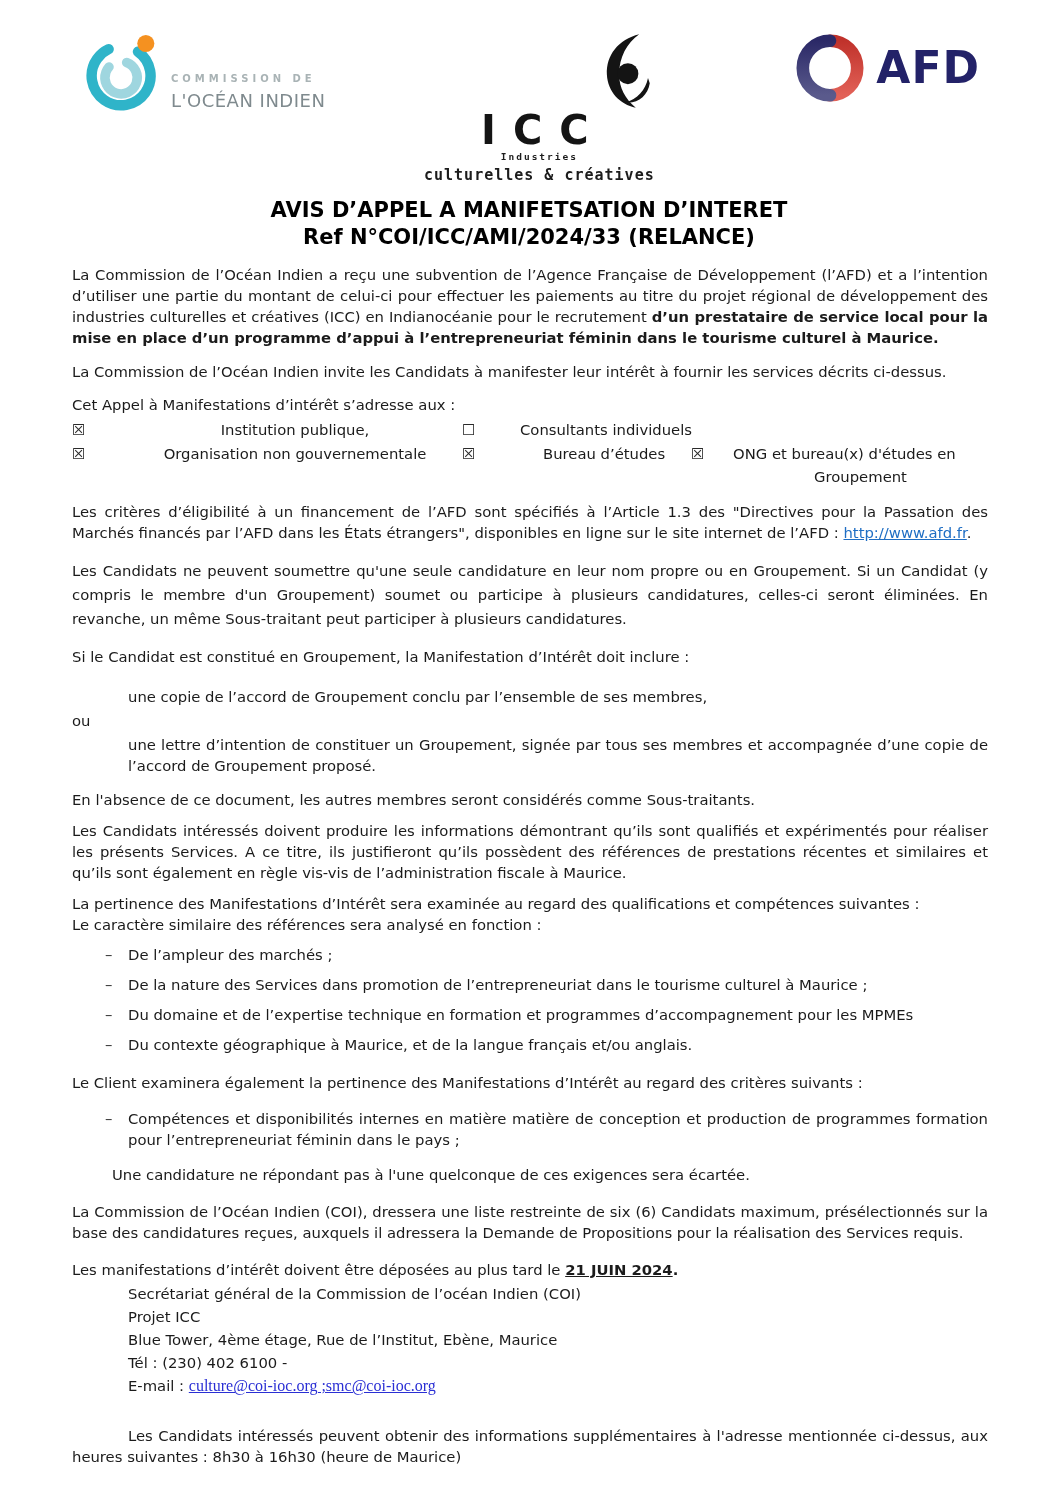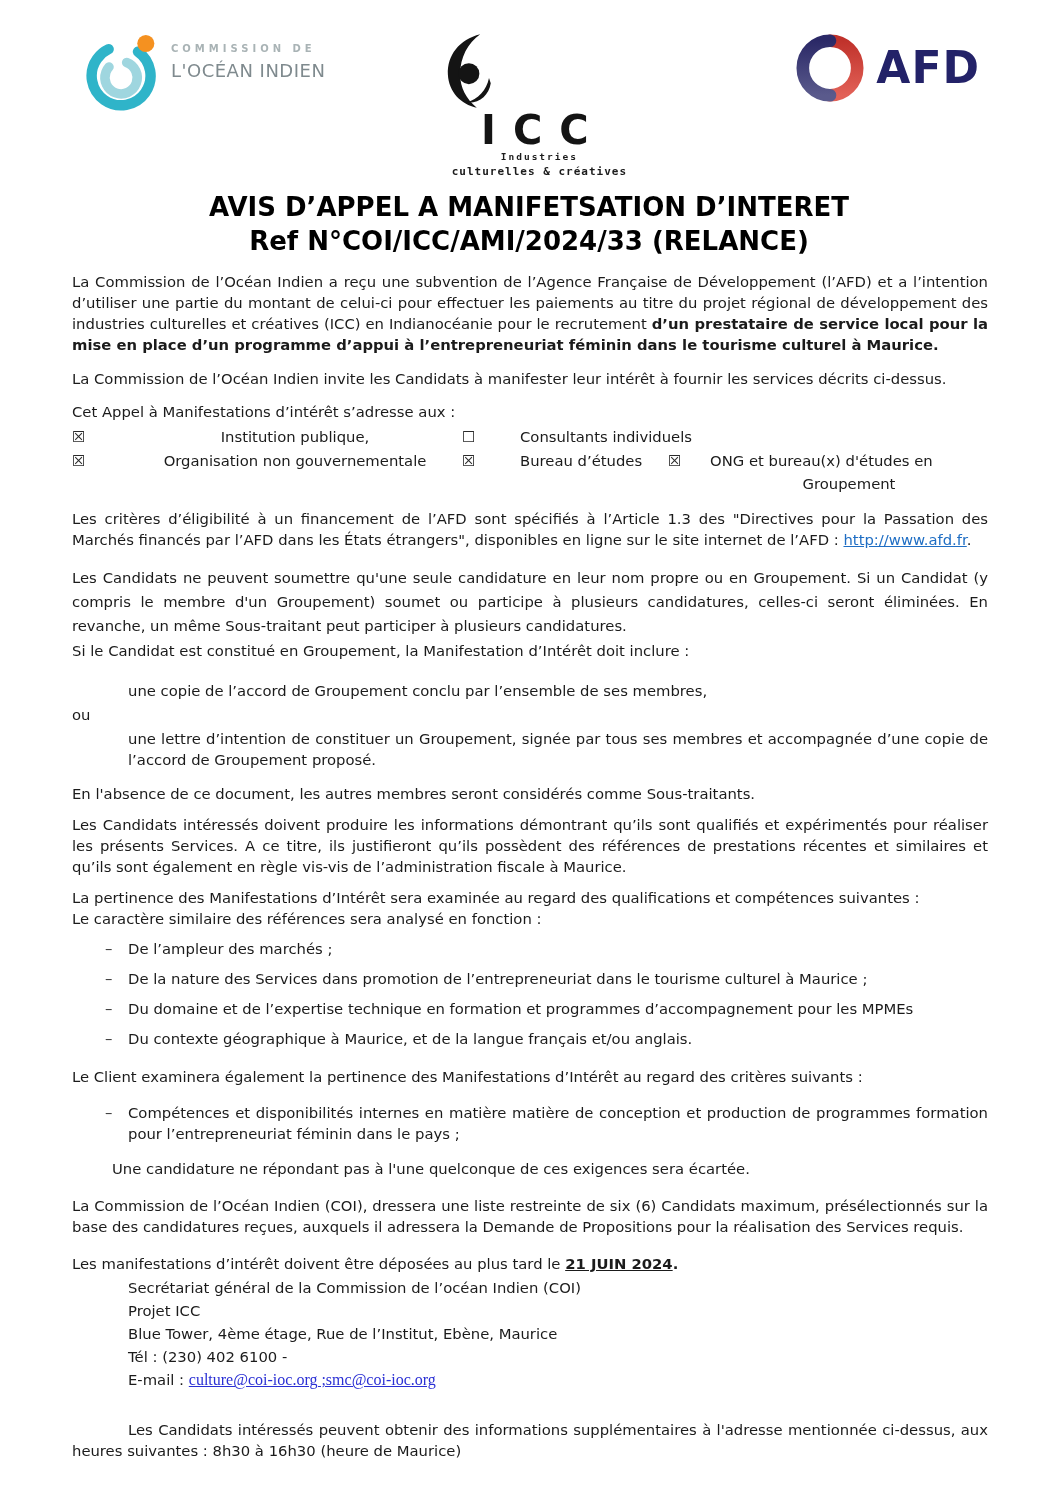--- a/index.html
+++ b/index.html
@@ -6,48 +6,48 @@
   html,body { margin:0; padding:0; background:#ffffff; }
   .page {
     width:1058px; height:1497px; margin:0 auto; background:#ffffff;
     color:#1b1b1b; font-family:"DejaVu Sans","Liberation Sans",sans-serif;
     font-size:14.8px; line-height:1.42; overflow:hidden;
   }
   .content { padding:0 70px 0 72px; }
 
   
   .header { display:flex; justify-content:space-between; align-items:flex-start; padding:30px 78px 0 85px; }
-  .logo-block { display:flex; align-items:flex-start; }
+  .logo-block { display:flex; align-items:flex-end; }
   .coi-text { margin:12px 0 0 10px; }
   .coi-line1 { font-size:10px; letter-spacing:4px; color:#a9b3b5; font-weight:bold; white-space:nowrap; }
   .coi-line2 { font-size:18px; letter-spacing:.5px; color:#7f8a8e; white-space:nowrap; margin-top:2px; }
   .icc-block { margin:2px 55px 0 0;flex-direction:column; }
   .icc-text { margin-left:12px; text-align:center; }
   .icc-acronym { font-size:40px; font-weight:bold; letter-spacing:17px; line-height:1; color:#141414; padding-left:8px; white-space:nowrap; }
   .icc-sub { font-family:"DejaVu Sans Mono","Liberation Mono",monospace; font-weight:bold; color:#1c1c1c; line-height:1.5; }
   .icc-sub1 { font-size:9.5px; letter-spacing:2px; }
-  .icc-sub2 { font-size:11px; letter-spacing:1px; }
+  .icc-sub2 { font-size:15px; letter-spacing:1px; }
   .afd-block { align-items:center; margin-top:4px; }
   .afd-text { font-size:44px; font-weight:bold; color:#232268; margin-left:12px; letter-spacing:1px; line-height:1; }
 
-  .doc-title { text-align:center; font-weight:bold; font-size:26px; line-height:1.3; color:#000; margin-top:10px; }
+  .doc-title { text-align:center; font-weight:bold; font-size:21px; line-height:1.3; color:#000; margin-top:10px; }
 
   
   .para { margin:13px 0 0; text-align:justify; }
   strong { font-weight:bold; }
   .link { color:#1f6ec4; text-decoration:underline; cursor:pointer; }
   .email-link { color:#2a2fd4; font-family:"Liberation Serif",serif; font-size:16px; }
   .underlined { text-decoration:underline; }
 
   .cb-grid { margin-top:3px; }
   .cb-row { display:flex; align-items:flex-start; line-height:23px; }
   .cb-c1 { width:56px; flex:none; }
   .cb-c2 { width:334px; flex:none;text-align:center; }
   .cb-c3 { width:58px; flex:none; }
-  .cb-c4 { width:148px; flex:none; }
+  .cb-c4 { width:148px; flex:none;margin-left:23px; }
   .cb-c5 { width:42px; flex:none; }
   .cb-c6 { flex:1; }
   .cb-glyph { font-size:15px; color:#2a2a2a; }
   .center { text-align:center; }
 
   .indent { margin-left:56px; }
   .or-line { margin:3px 0 0; }
   .option-line { margin-top:19px; }
   .option-line2 { margin-top:3px; text-align:justify; }
 
@@ -141,21 +141,21 @@
           <div>ONG et bureau(x) d'études en</div>
           <div class="center">Groupement</div>
         </div>
       </div>
     </div>
 
     <p class="para"><span>Les critères d’éligibilité à un financement de l’AFD sont spécifiés à l’Article 1.3 des "Directives pour la Passation des Marchés financés par l’AFD dans les États étrangers", disponibles en ligne sur le site internet de l’AFD : </span><a class="link">http://www.afd.fr</a><span>.</span></p>
 
     <p class="para" style="margin-top:16px; line-height:1.6;">Les Candidats ne peuvent soumettre qu'une seule candidature en leur nom propre ou en Groupement. Si un Candidat (y compris le membre d'un Groupement) soumet ou participe à plusieurs candidatures, celles-ci seront éliminées. En revanche, un même Sous-traitant peut participer à plusieurs candidatures.</p>
 
-    <p class="para" style="margin-top:3px;">Si le Candidat est constitué en Groupement, la Manifestation d’Intérêt doit inclure :</p>
+    <p class="para" style="margin-top:16px;">Si le Candidat est constitué en Groupement, la Manifestation d’Intérêt doit inclure :</p>
 
     <div class="indent option-line">une copie de l’accord de Groupement conclu par l’ensemble de ses membres,</div>
     <div class="or-line">ou</div>
     <div class="indent option-line2">une lettre d’intention de constituer un Groupement, signée par tous ses membres et accompagnée d’une copie de l’accord de Groupement proposé.</div>
 
     <p class="para">En l'absence de ce document, les autres membres seront considérés comme Sous-traitants.</p>
 
 
     <p class="para" style="margin-top:10px;">Les Candidats intéressés doivent produire les informations démontrant qu’ils sont qualifiés et expérimentés pour réaliser les présents Services. A ce titre, ils justifieront qu’ils possèdent des références de prestations récentes et similaires et qu’ils sont également en règle vis-vis de l’administration fiscale à Maurice.</p>
 

